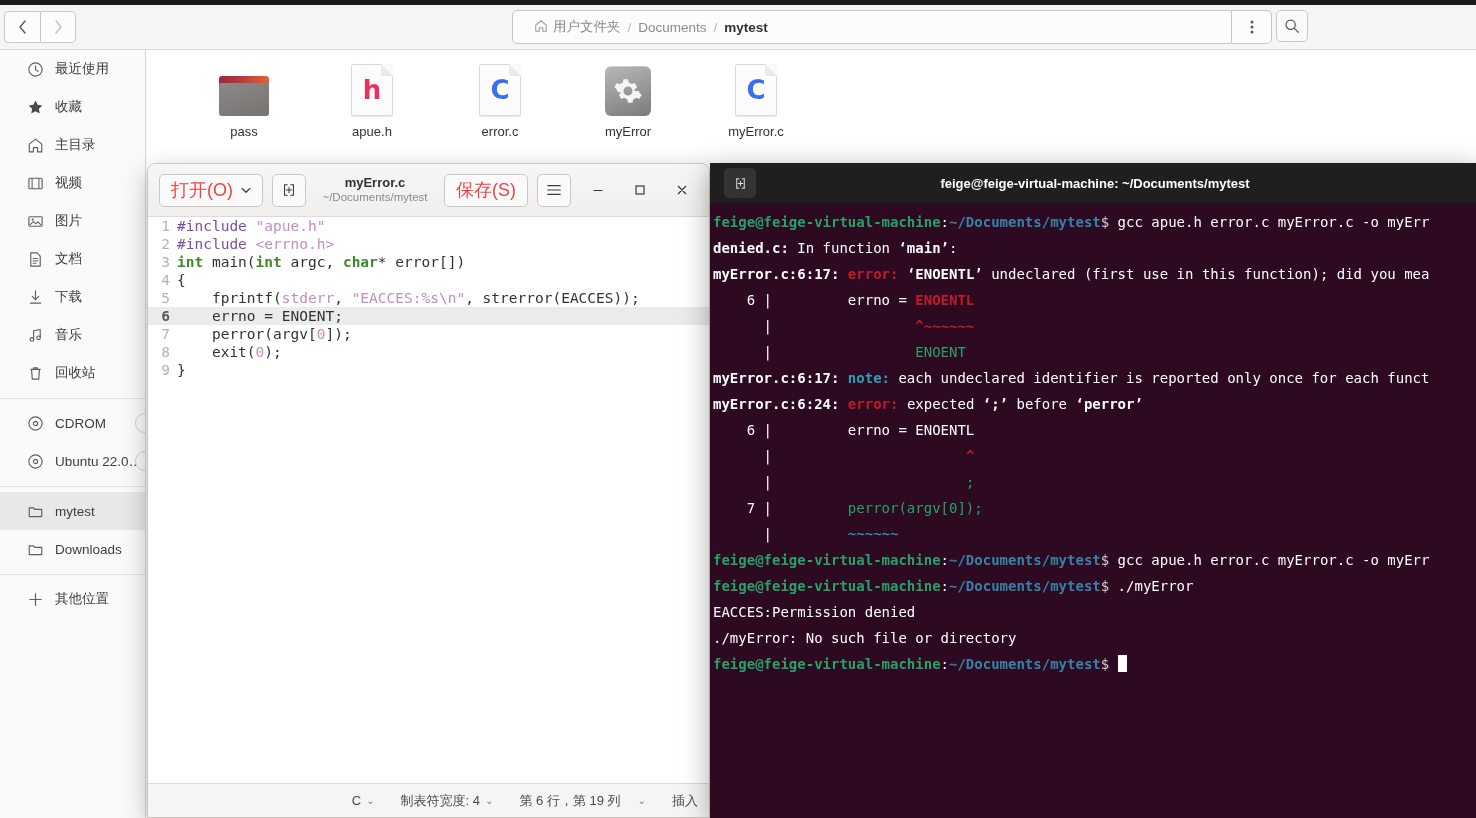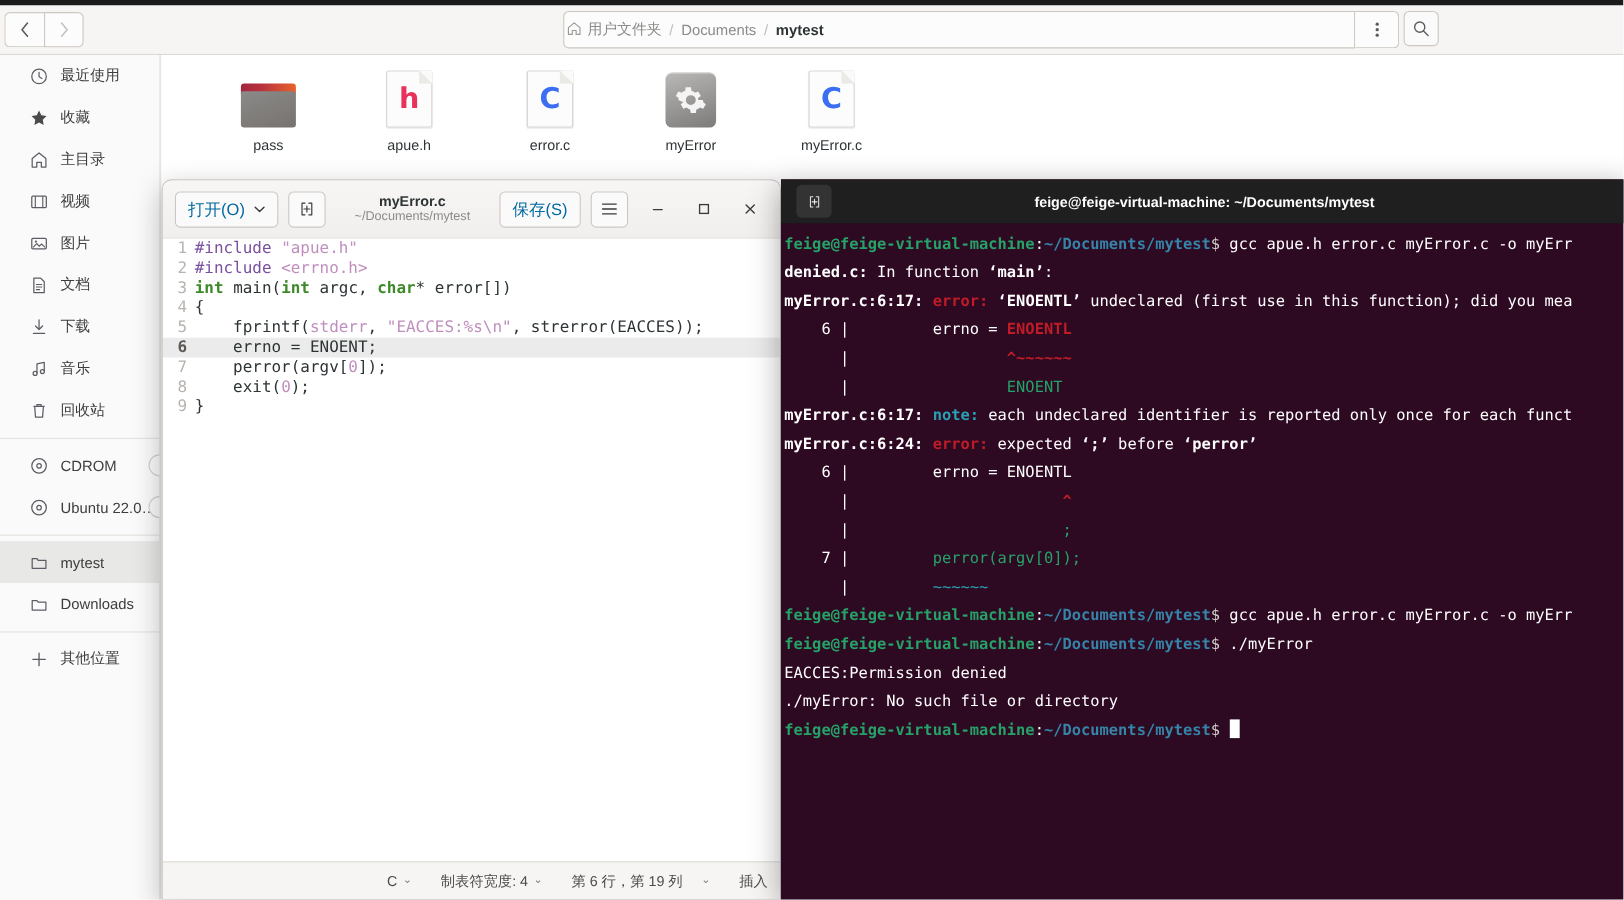--- a/index.html
+++ b/index.html
@@ -28,21 +28,21 @@
     width:36px; height:32px; border:1px solid #cdc7c2; background:#fcfcfc;
     display:flex; align-items:center; justify-content:center;
     color:#5b5b5b; font-size:16px; line-height:1;
   }
   .nav-btn.left { border-radius:5px 0 0 5px; border-right:none; }
   .nav-btn.right { border-radius:0 5px 5px 0; color:#c0bcb8; }
 
   .path-bar {
     position:absolute; left:512px; top:10px; width:720px; height:34px;
     background:#fcfcfc; border:1px solid #cdc7c2; border-radius:5px 0 0 5px;
-    display:flex; align-items:center; padding:0 2px;
+    display:flex; align-items:center; padding:0 21px;
     font-size:13.5px; color:#8a8a88;
   }
   .path-home-icon { margin-right:5px; color:#9a9a98; font-size:13px; display:inline-block; }
   .path-seg { color:#8b8b89; }
   .path-seg.current { color:#2e3436; font-weight:bold; }
   .path-sep { color:#bdbdbb; margin:0 7px; }
 
   .menu-btn {
     position:absolute; left:1232px; top:10px; width:40px; height:34px;
     background:#fcfcfc; border:1px solid #cdc7c2; border-left:none; border-radius:0 5px 5px 0;
@@ -125,21 +125,21 @@
     background:#ffffff; border:1px solid #c9c5c1; border-radius:9px 9px 0 0;
     box-shadow:0 8px 26px rgba(0,0,0,0.26); overflow:hidden;
   }
   .gedit-head {
     height:53px; background:linear-gradient(180deg,#f7f6f5 0%,#f0efed 100%);
     border-bottom:1px solid #dcdad5; display:flex; align-items:center; padding:0 6px;
   }
   .g-btn {
     height:33px; border:1px solid #cdc7c2; border-radius:5px; background:#fbfafa;
     display:flex; align-items:center; justify-content:center;
-    font-size:15px; color:#0369a1; padding:0 11px; white-space:nowrap;
+    font-size:18px; color:#ef4444; padding:0 11px; white-space:nowrap;
   }
   .g-btn.open { margin-left:5px; gap:8px; }
   .g-btn.sq { width:34px; padding:0; margin-left:9px; }
   .g-title { flex:1; text-align:center; line-height:1.15; padding:0 6px; overflow:hidden; }
   .g-title .t1 { font-size:13px; font-weight:bold; color:#2e3436; }
   .g-title .t2 { font-size:11.5px; color:#8b8b89; }
   .g-btn.save { margin-right:9px; }
   .win-ctrl { width:42px; height:40px; display:flex; align-items:center; justify-content:center;
     color:#4a4a4a; font-size:14px; }
 

